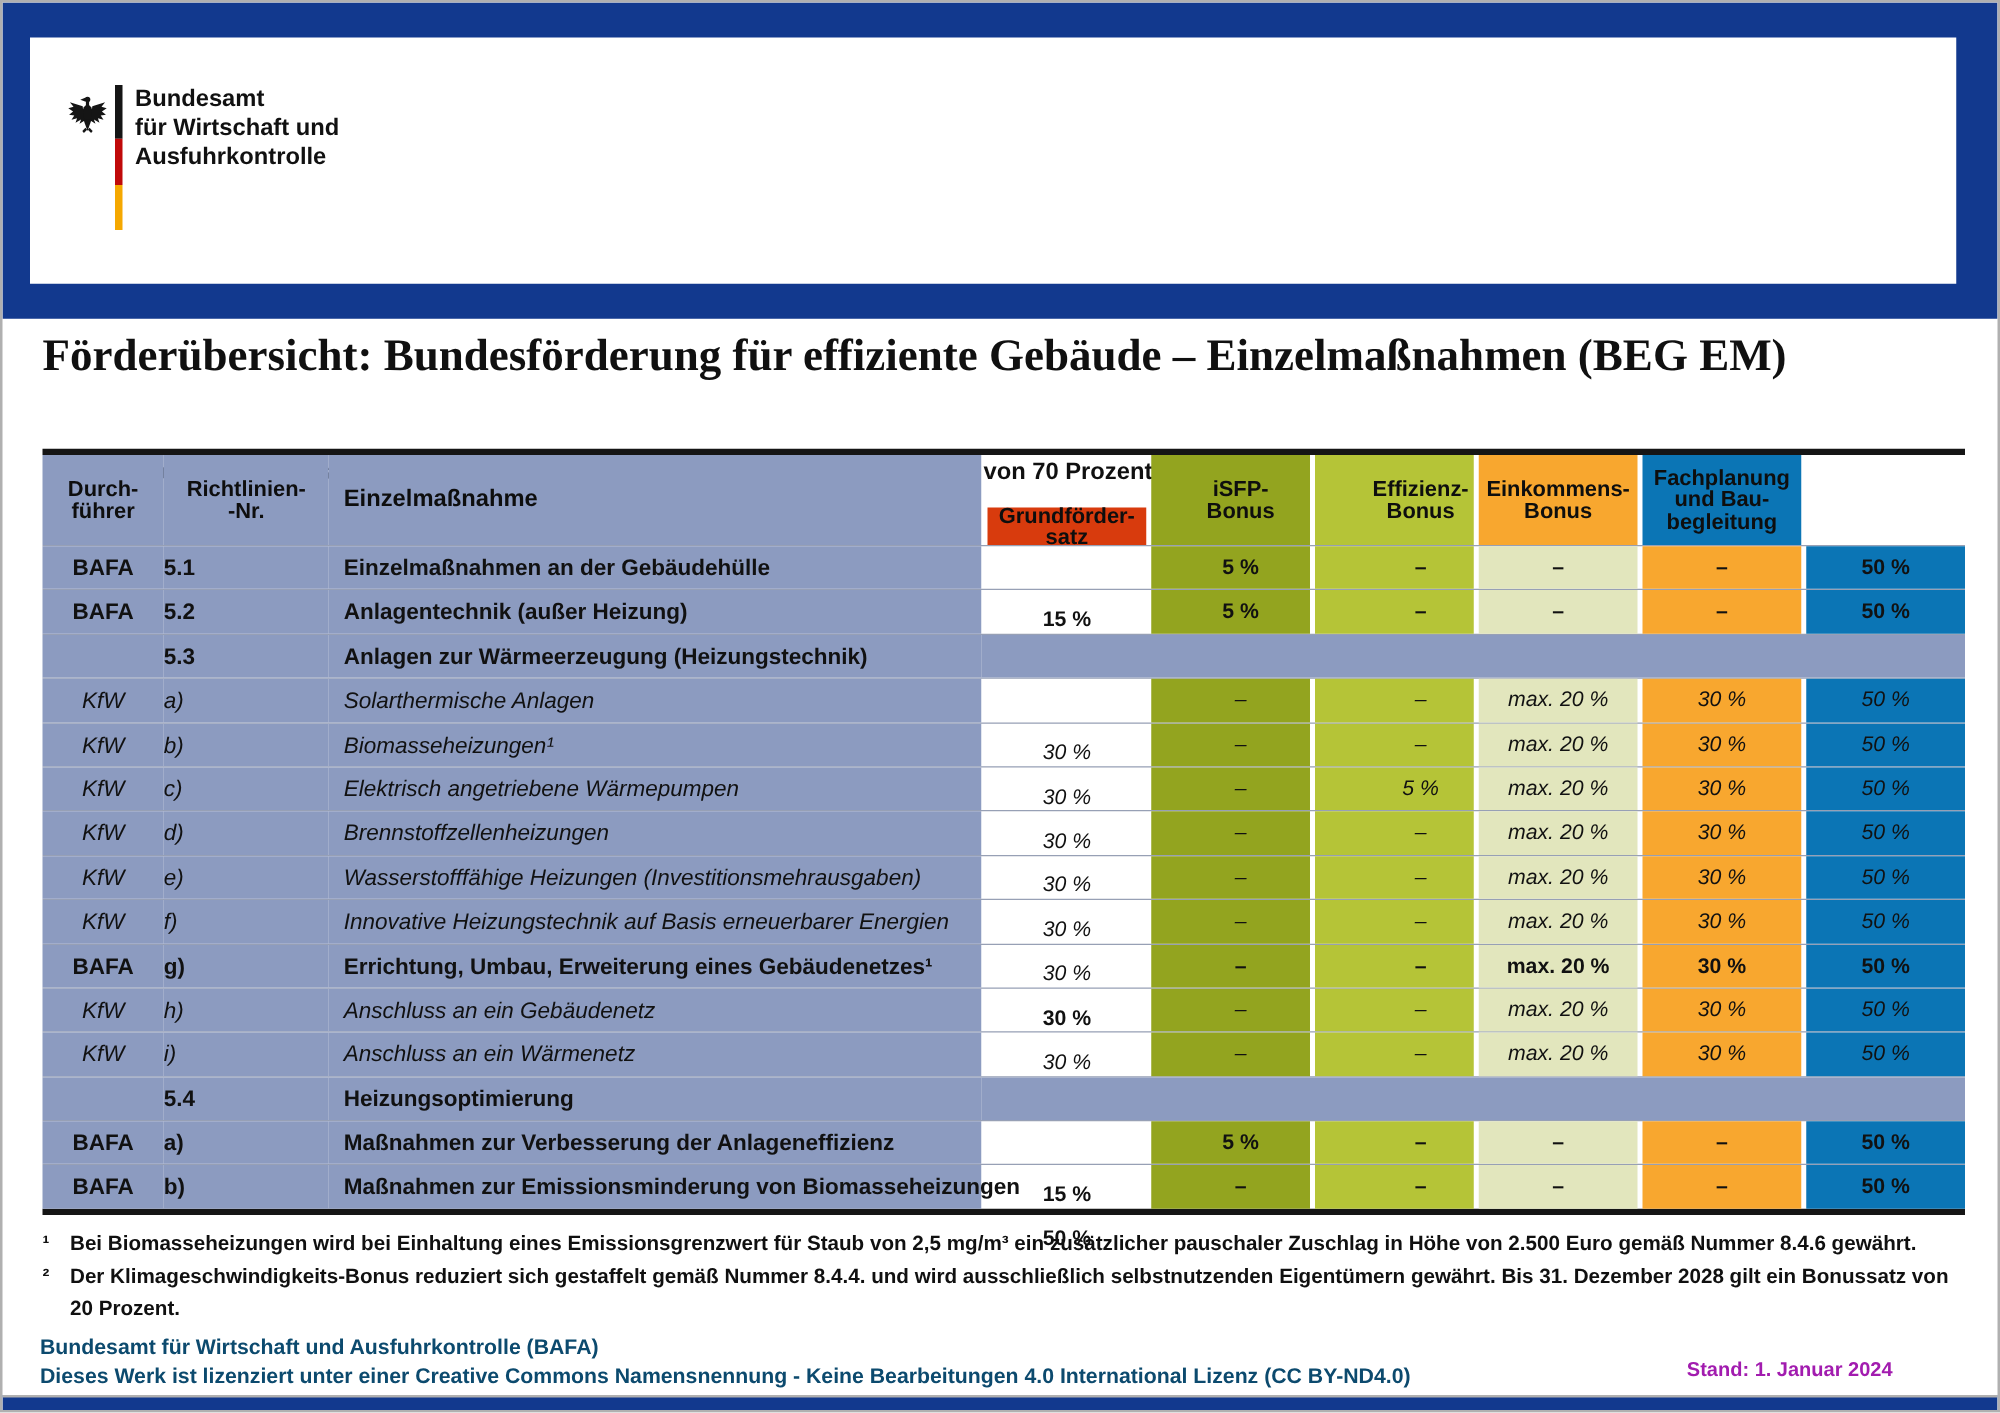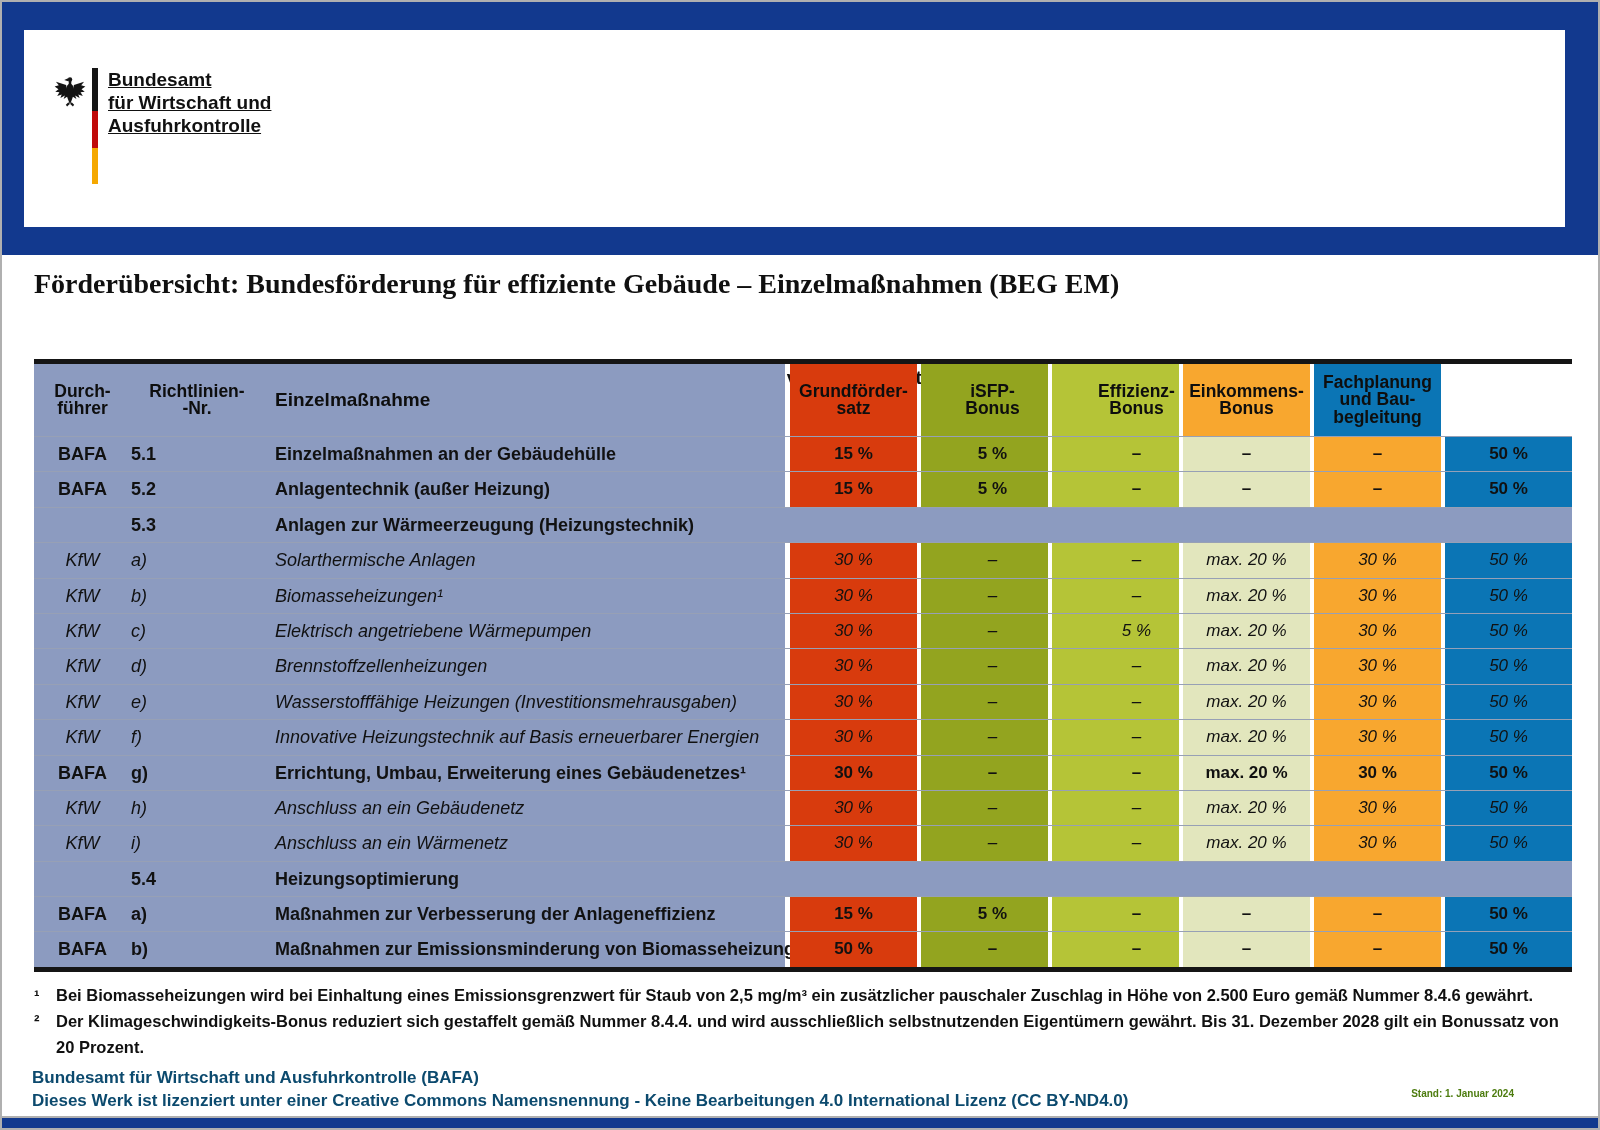--- a/index.html
+++ b/index.html
@@ -8,57 +8,57 @@
         font-family:"Liberation Sans", sans-serif;color:#111;}
   
   .band-top{position:absolute;left:0;top:0;width:100%;height:253px;background:var(--frame-blue);}
   .logo-box{position:absolute;left:22px;top:28px;width:1541px;height:197px;background:#fff;}
   .logo{position:absolute;left:30px;top:38px;display:flex;align-items:flex-start;}
   .eagle{width:32px;height:46px;margin-top:2px;}
   .stripe{width:6px;height:116px;margin-left:6px;display:flex;flex-direction:column;}
   .stripe .s1{height:43px;background:#151515;}
   .stripe .s2{height:37px;background:#c00a0a;}
   .stripe .s3{height:36px;background:#f5a800;}
-  .org{margin-left:10px;margin-top:0;font-size:19px;line-height:23px;font-weight:600;color:#111;text-decoration:underline;}
+  .org{margin-left:10px;margin-top:0;font-size:19px;line-height:23px;font-weight:600;color:#111;}
   
   .title{position:absolute;left:32px;top:260px;width:1520px;
-         font-family:"Liberation Serif", serif;font-weight:600;font-size:28px;line-height:44px;color:#101010;}
+         font-family:"Liberation Serif", serif;font-weight:600;font-size:36px;line-height:44px;color:#101010;}
   .subtitle{position:absolute;left:32px;top:321px;font-size:19px;font-weight:bold;color:#101010;margin-top:44px;}
   
   .tablewrap{position:absolute;left:32px;top:357px;width:1538px;
              border-top:5px solid #151515;border-bottom:5px solid #151515;}
   .thead{display:flex;height:72px;}
   .hc{box-sizing:border-box;background:var(--panel-gray);display:flex;align-items:center;justify-content:center;
       text-align:center;font-weight:bold;font-size:17.5px;line-height:17.5px;white-space:pre-line;color:#0e0e0e;}
   .hc1{width:97px;}
   .hc2{width:132px;}
   .hc3{width:522px;justify-content:flex-start;text-align:left;padding-left:12px;font-size:19px;}
   .hval{width:127px;margin-left:4px;}
-  .v0{margin-left:5px !important;background:var(--col-red);}
+  .v0{margin-left:5px !important;background:var(--col-red);margin-top:42px;}
   .v1{background:var(--col-olive);padding-left:16px;}
   .v2{background:var(--col-lime);padding-left:42px;}
   .v3{background:var(--col-pale);}
   .v4{background:var(--col-orange);}
   .v5{background:var(--col-blue);}
   .trow{display:flex;height:35.4px;box-sizing:border-box;border-top:1px solid #97a0b5;}
   .c1,.c2,.c3,.filler{background:var(--panel-gray);box-sizing:border-box;}
   .c1{width:97px;text-align:center;line-height:34px;font-size:18px;}
   .c2{width:132px;line-height:34px;font-size:18px;}
   .c3{width:522px;padding-left:12px;line-height:34px;font-size:18px;white-space:nowrap;}
   .filler{flex:1;}
   .val{width:127px;margin-left:4px;text-align:center;line-height:34px;font-size:17px;box-sizing:border-box;}
   .trow.bold .c1,.trow.bold .c2,.trow.bold .c3,.trow.bold .val{font-weight:bold;}
   .trow.italic .c1,.trow.italic .c2,.trow.italic .c3,.trow.italic .val{font-style:italic;}
   .trow.section .c2,.trow.section .c3{font-weight:bold;}
   
   .footnotes{position:absolute;left:32px;top:980px;width:1530px;}
   .fn{display:flex;font-size:16.5px;font-weight:600;line-height:26px;color:#101010;}
   .fnm{width:22px;flex:none;}
   .footer{position:absolute;left:30px;top:1064px;font-size:17px;font-weight:600;line-height:23px;color:#0c4a6e;}
-  .stand{position:absolute;top:1086px;right:84px;font-size:10px;font-weight:bold;color:#4d7c0f;}
+  .stand{position:absolute;top:1086px;right:84px;font-size:16px;font-weight:bold;color:#a21caf;}
   .band-bottom{position:absolute;left:0;bottom:0;width:100%;height:10px;background:var(--frame-blue);border-top:2px solid #b0b0b0;}
 </style>
 </head>
 <body>
 
 <div class="page">
 
   <div class="band-top">
     <div class="logo-box">
       <div class="logo">

